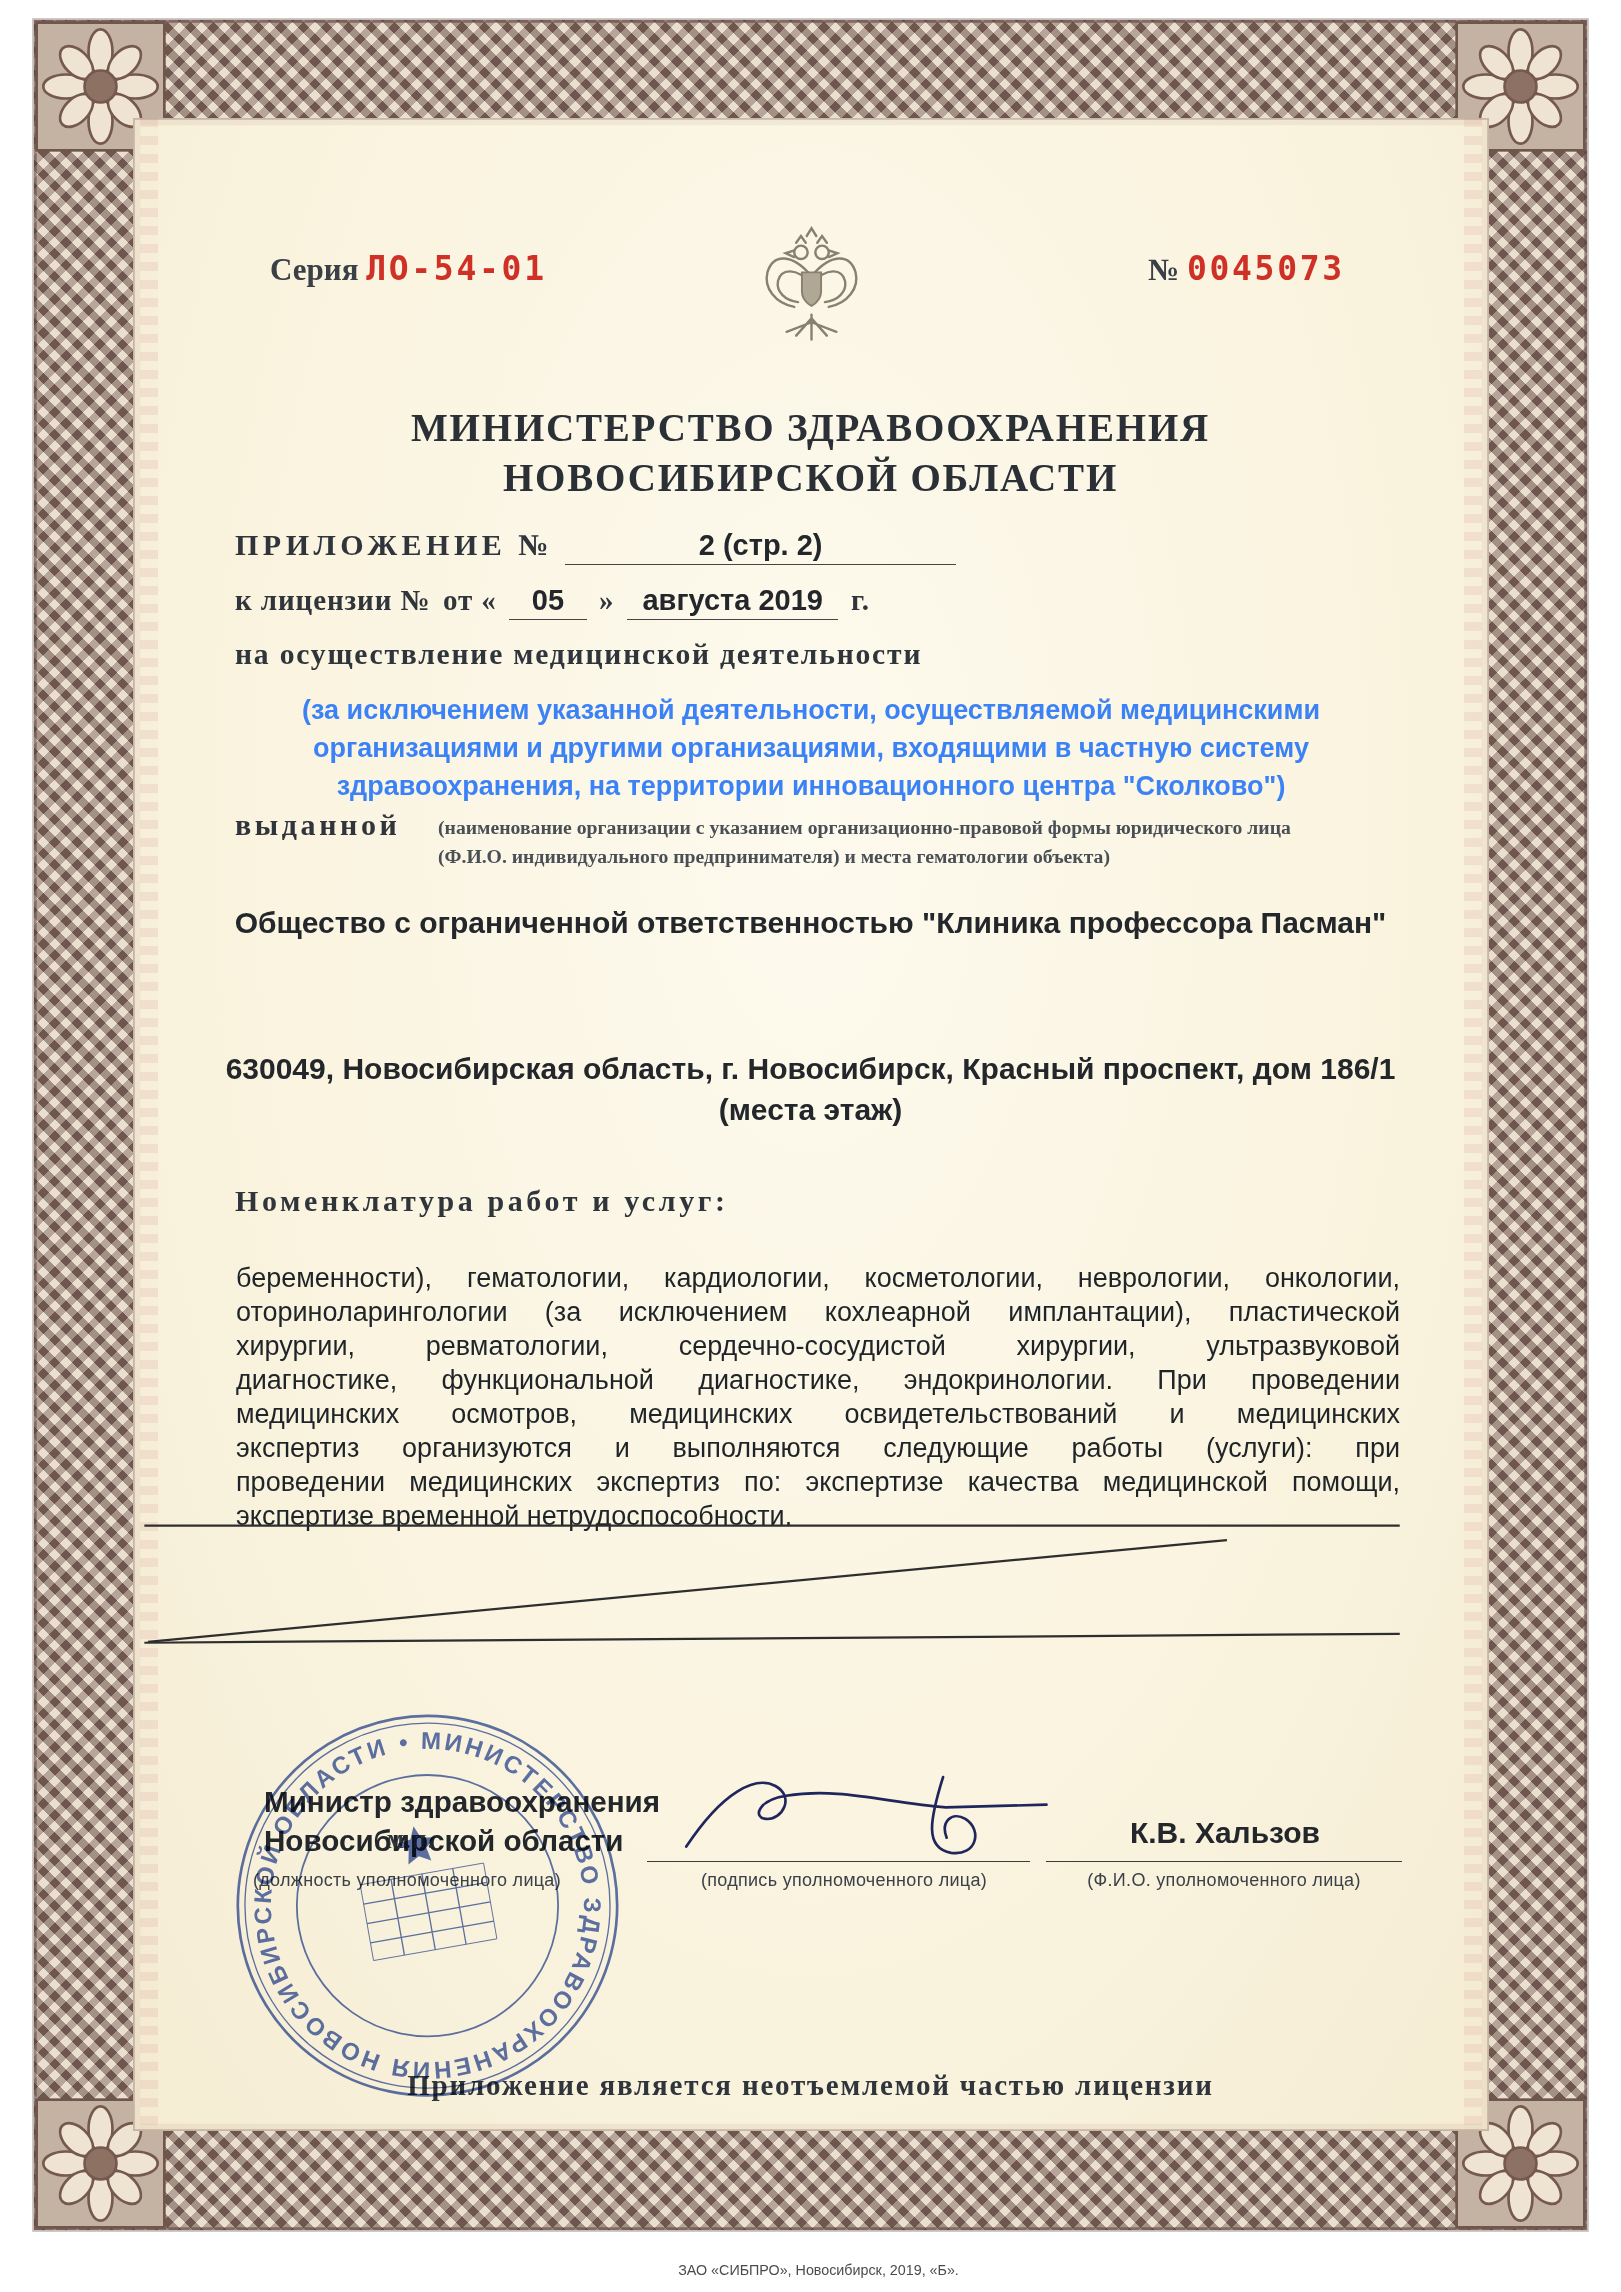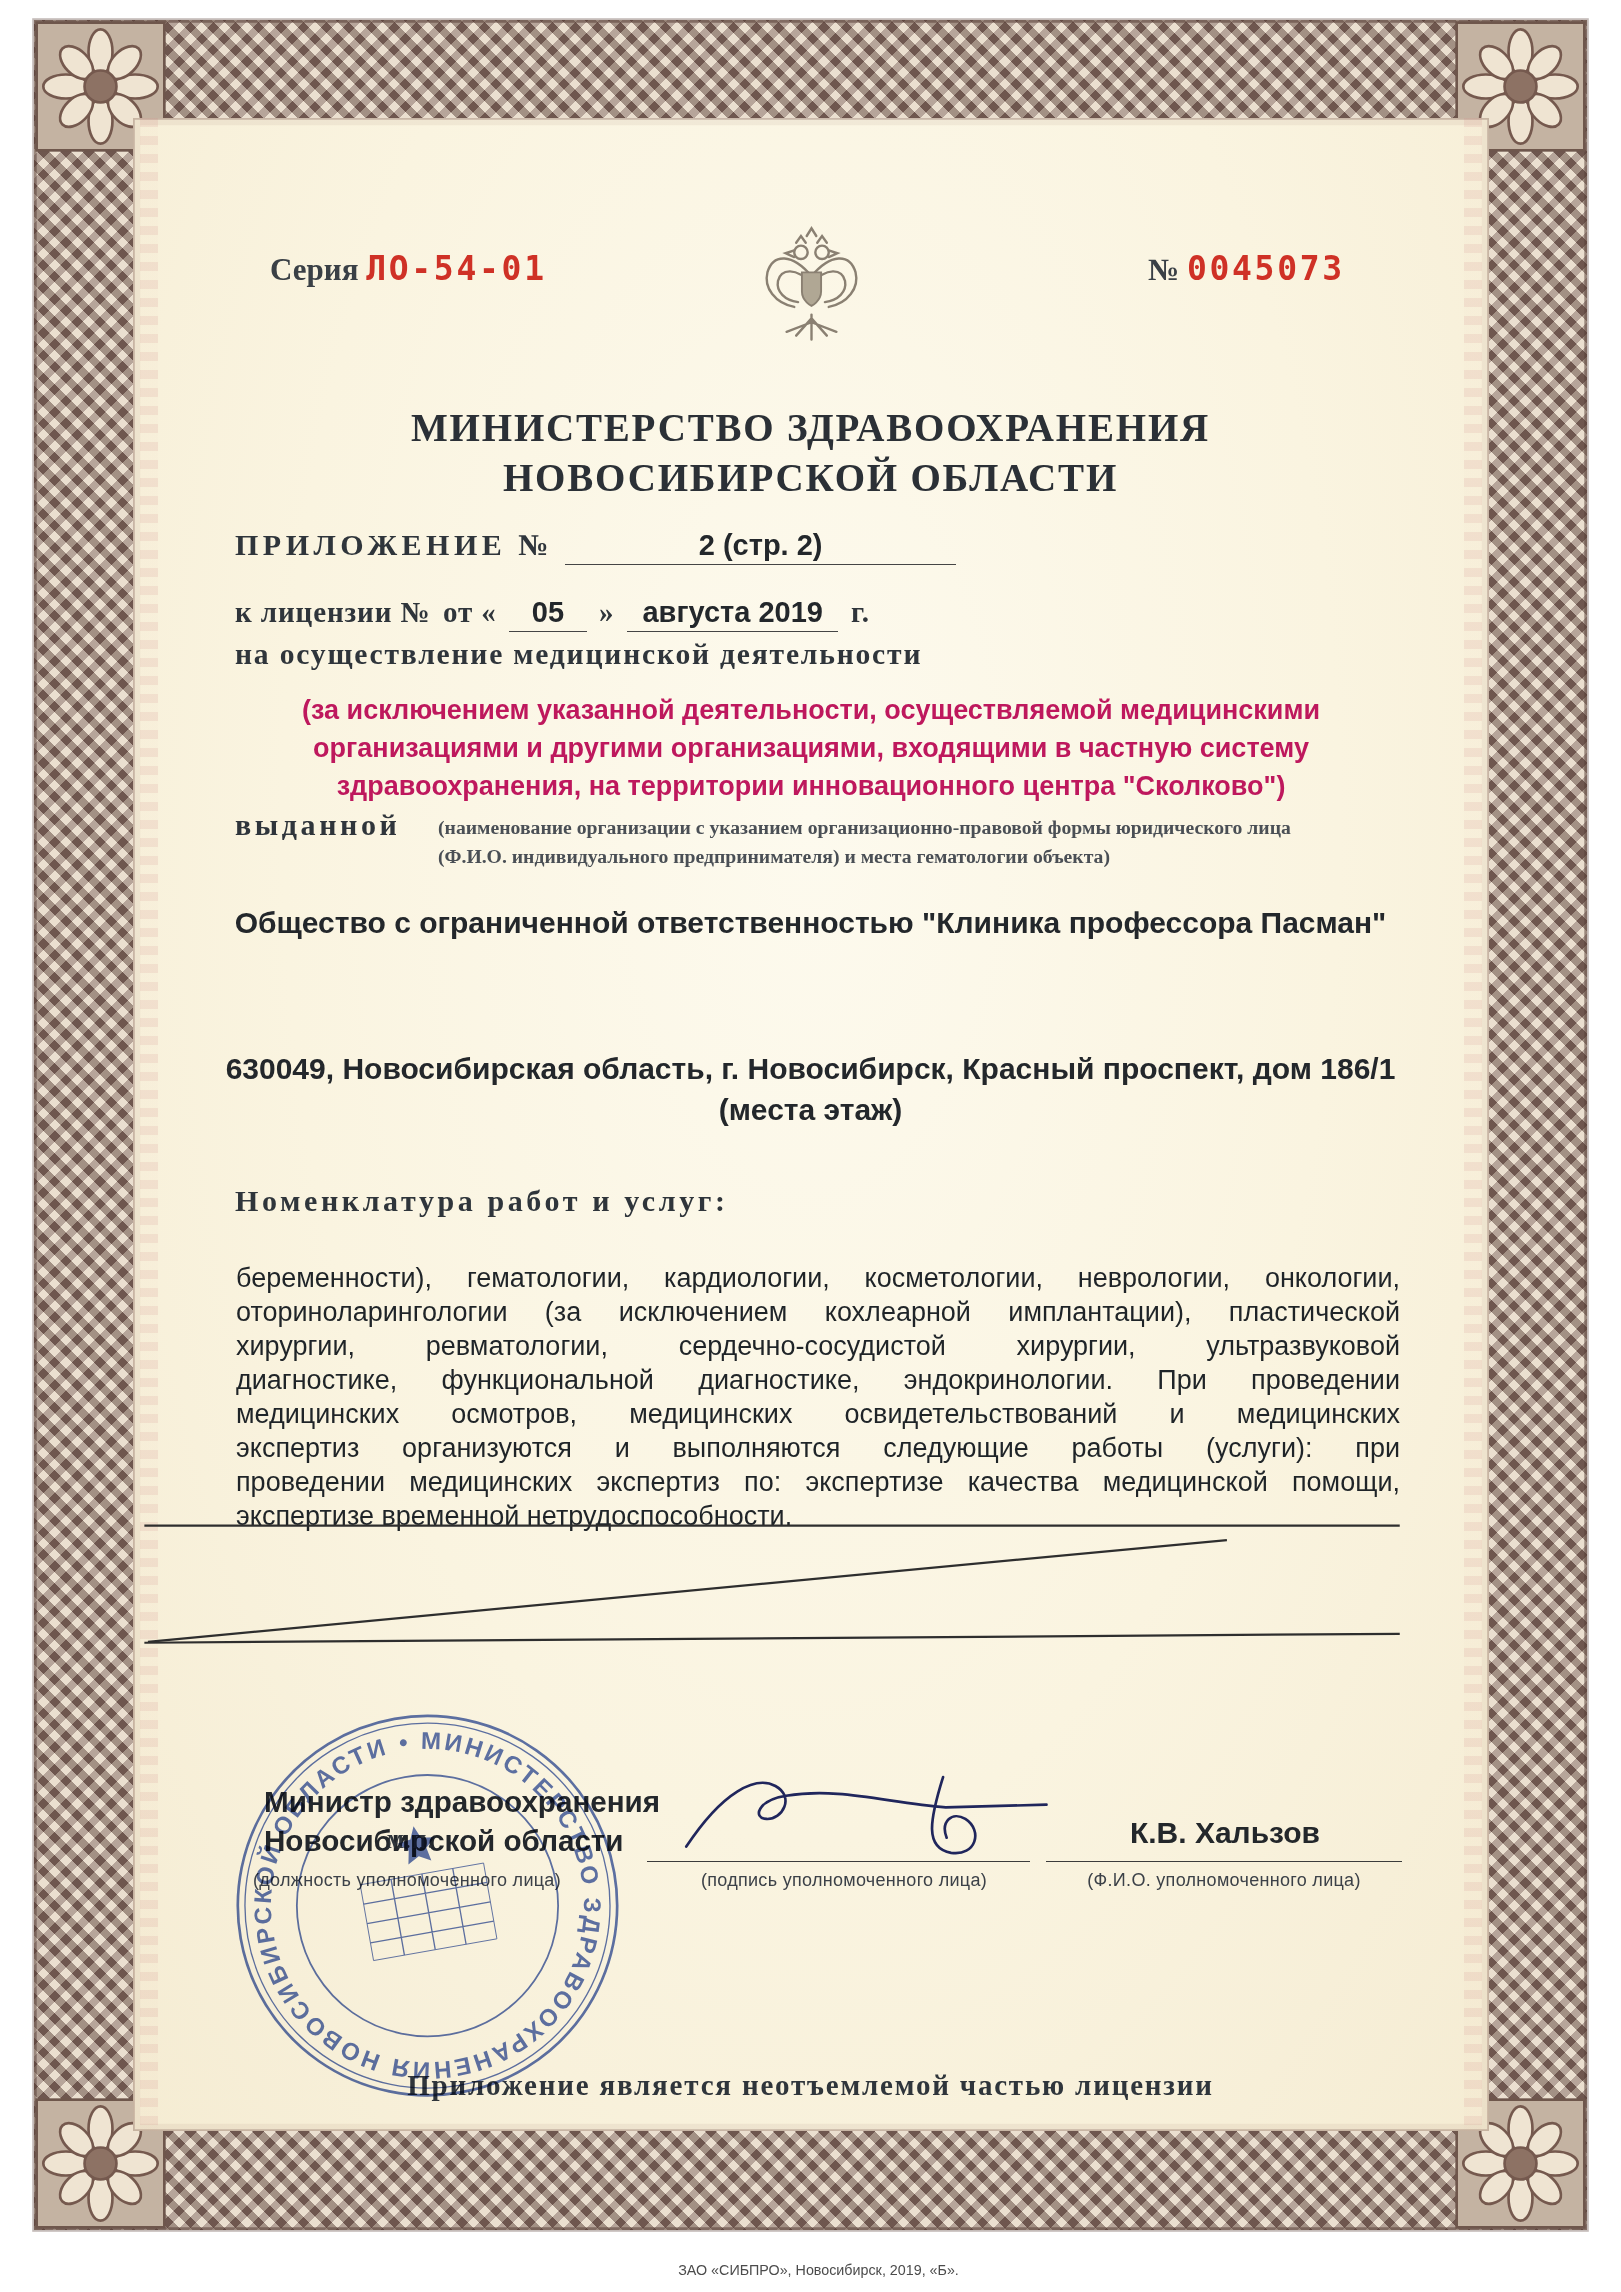--- a/index.html
+++ b/index.html
@@ -44,26 +44,26 @@
     position:absolute; left:179px; top:403px; width:1263px; text-align:center;
     font-family:"Liberation Serif",serif; font-weight:bold; font-size:39px;
     letter-spacing:1.8px; line-height:50px; color:#2b3036;
   }
 
   .row { position:absolute; display:flex; align-items:baseline; gap:12.5px; white-space:nowrap; }
   .appendix-row { left:235px; top:528px; }
   .appendix-row .lbl { font-size:30px; letter-spacing:4.5px; }
   .blank { border-bottom:1.8px solid #454545; text-align:center; font-weight:bold; font-size:29px; color:#23272b; padding:0 7.2px 1.8px; }
   .w440 { min-width:376px; } .w590 { min-width:515px; } .w80 { min-width:63px; } .w230 { min-width:197px; }
-  .license-row { left:235px; top:596px; }
+  .license-row { left:235px; top:584px; }
   .license-row .lbl { font-size:29px; letter-spacing:0.9px; }
 
   .activity { position:absolute; left:235px; top:638px; font-size:29.6px; letter-spacing:1.8px; }
 
-  .skolkovo { position:absolute; left:296px; top:691px; width:1030px; text-align:center; font-weight:bold; font-size:27px; line-height:38px; color:#be185d; }
+  .skolkovo { position:absolute; left:296px; top:691px; width:1030px; text-align:center; font-weight:bold; font-size:27px; line-height:38px; color:#3b82f6; }
 
   .issued-label { position:absolute; left:235px; top:808px; font-size:30px; letter-spacing:3.6px; }
   .issued-note { position:absolute; left:438px; top:813px; width:994px; font-family:"Liberation Serif",serif; font-weight:bold; font-size:19.7px; line-height:29px; color:#4a4f55; }
 
   .orgname { position:absolute; left:179px; top:906px; width:1263px; text-align:center; font-weight:bold; font-size:30px; }
   .address { position:absolute; left:179px; top:1048px; width:1263px; text-align:center; font-weight:bold; font-size:30px; line-height:41px; }
 
   .nomen-title { position:absolute; left:235px; top:1184px; font-size:30px; letter-spacing:3.6px; }
   .nomen-body { position:absolute; left:236px; top:1261px; width:1164px; font-weight:normal; font-size:27px; line-height:34px; color:#1f2428; }
   .jline { text-align:justify; text-align-last:justify; }

